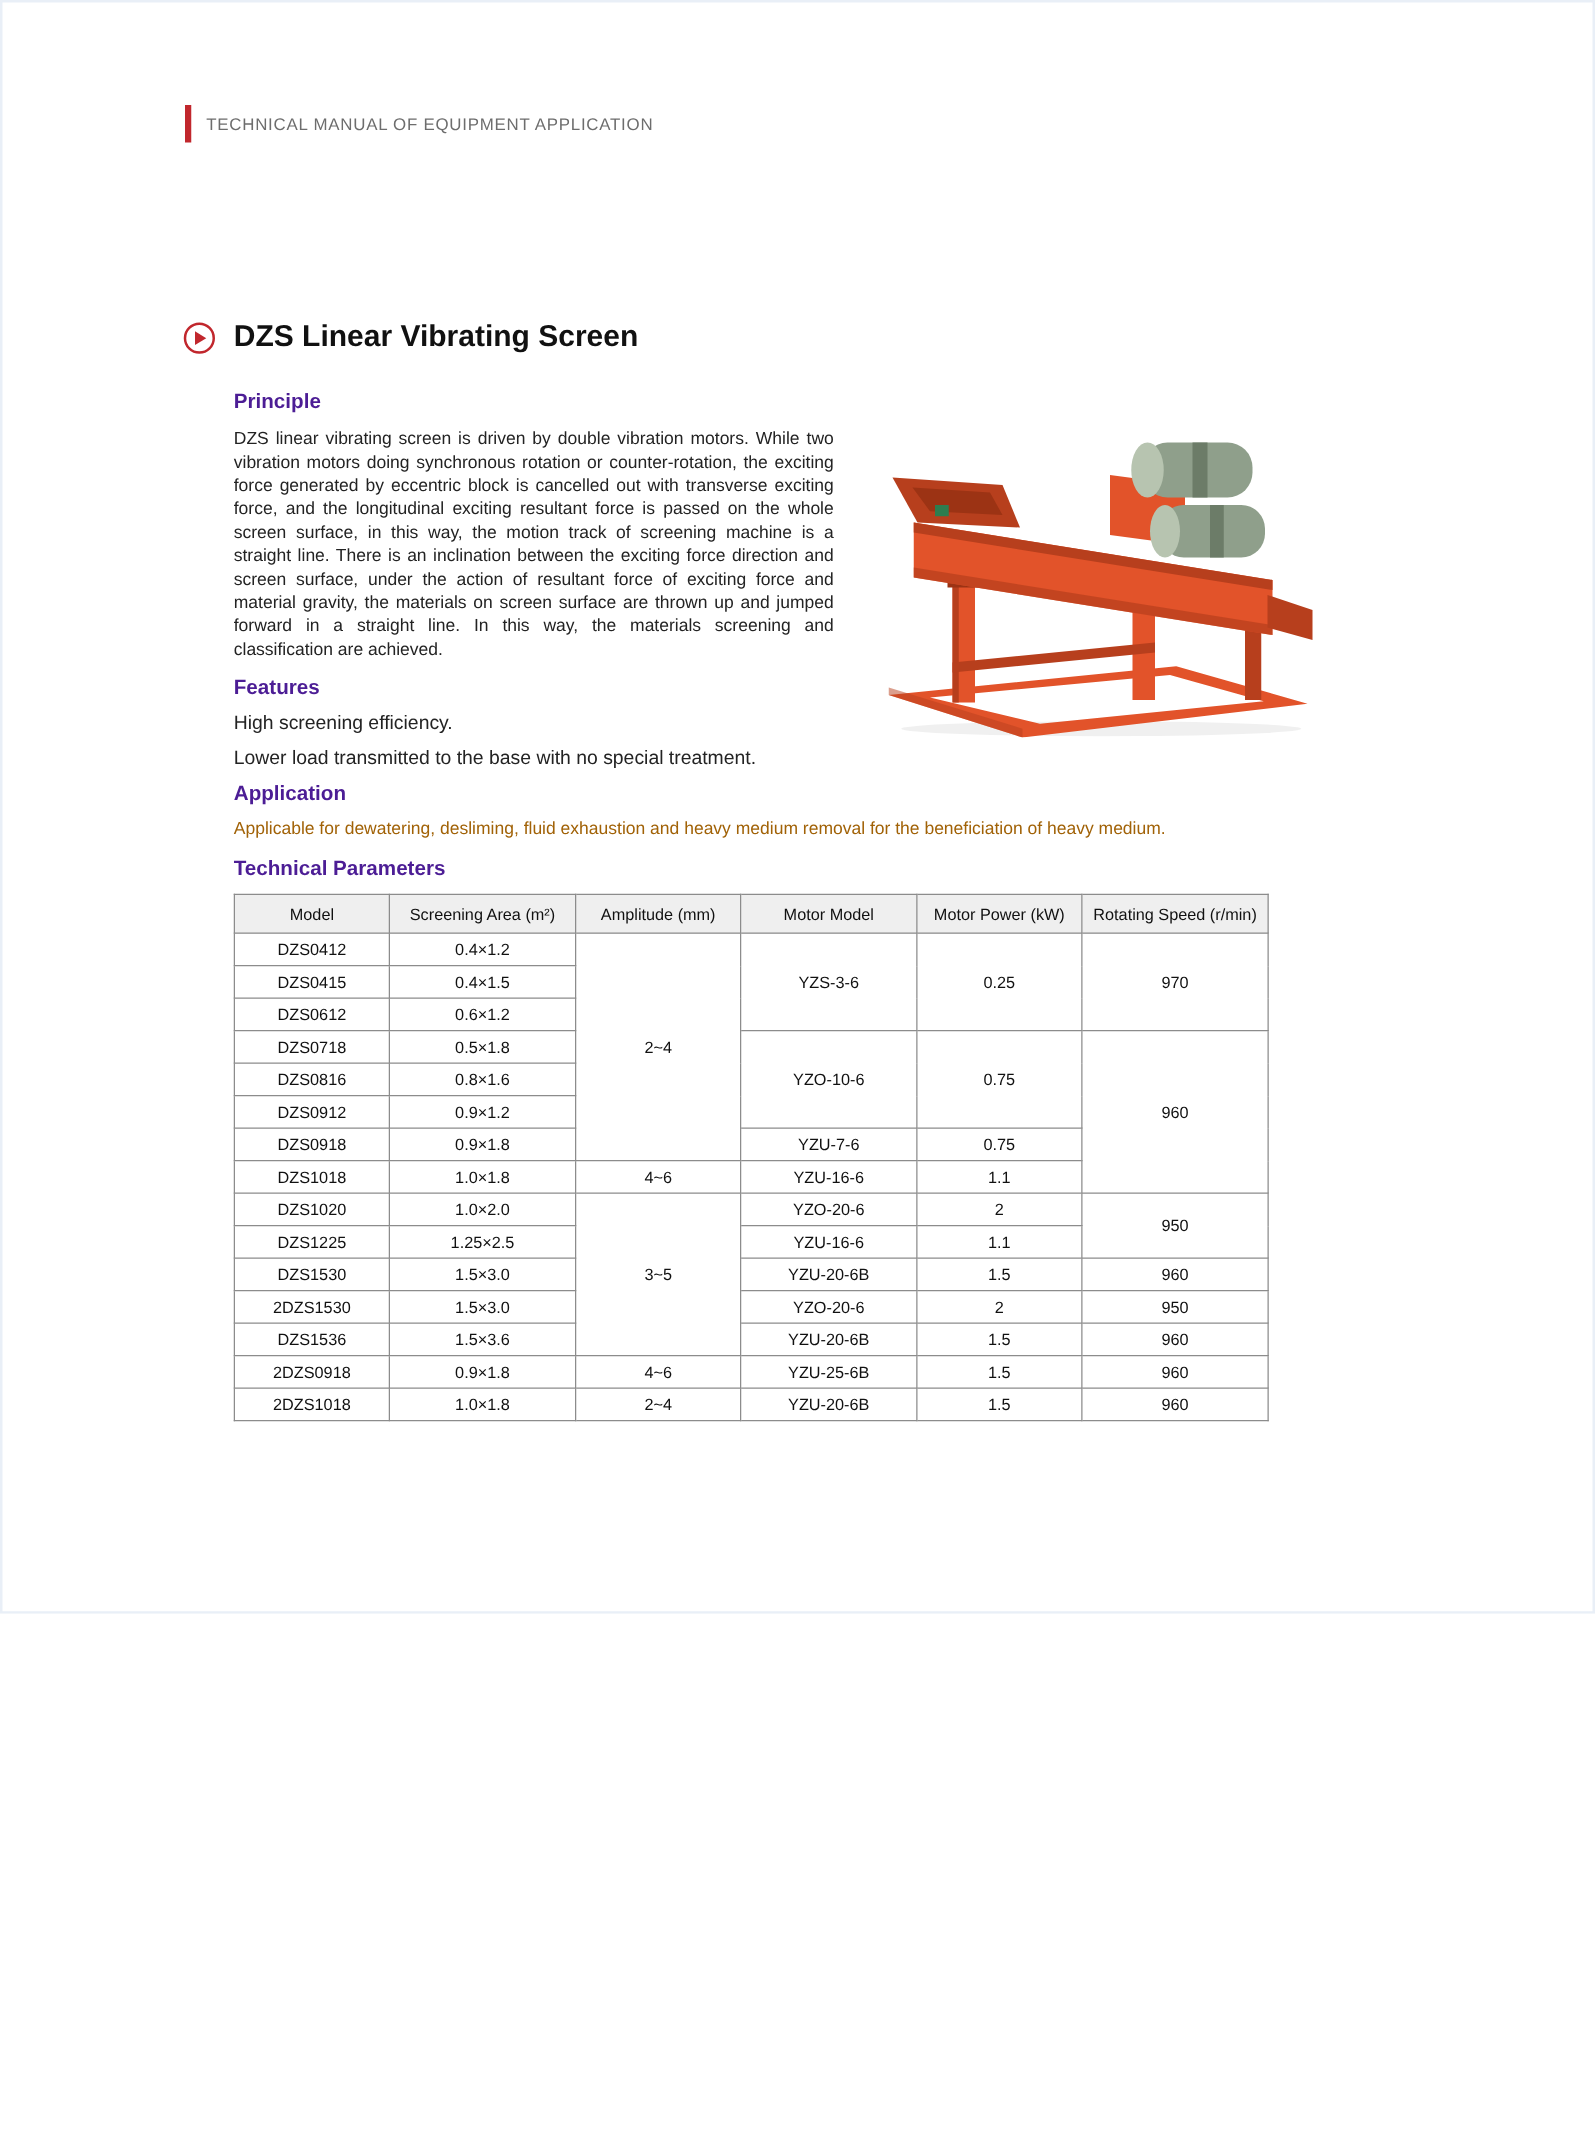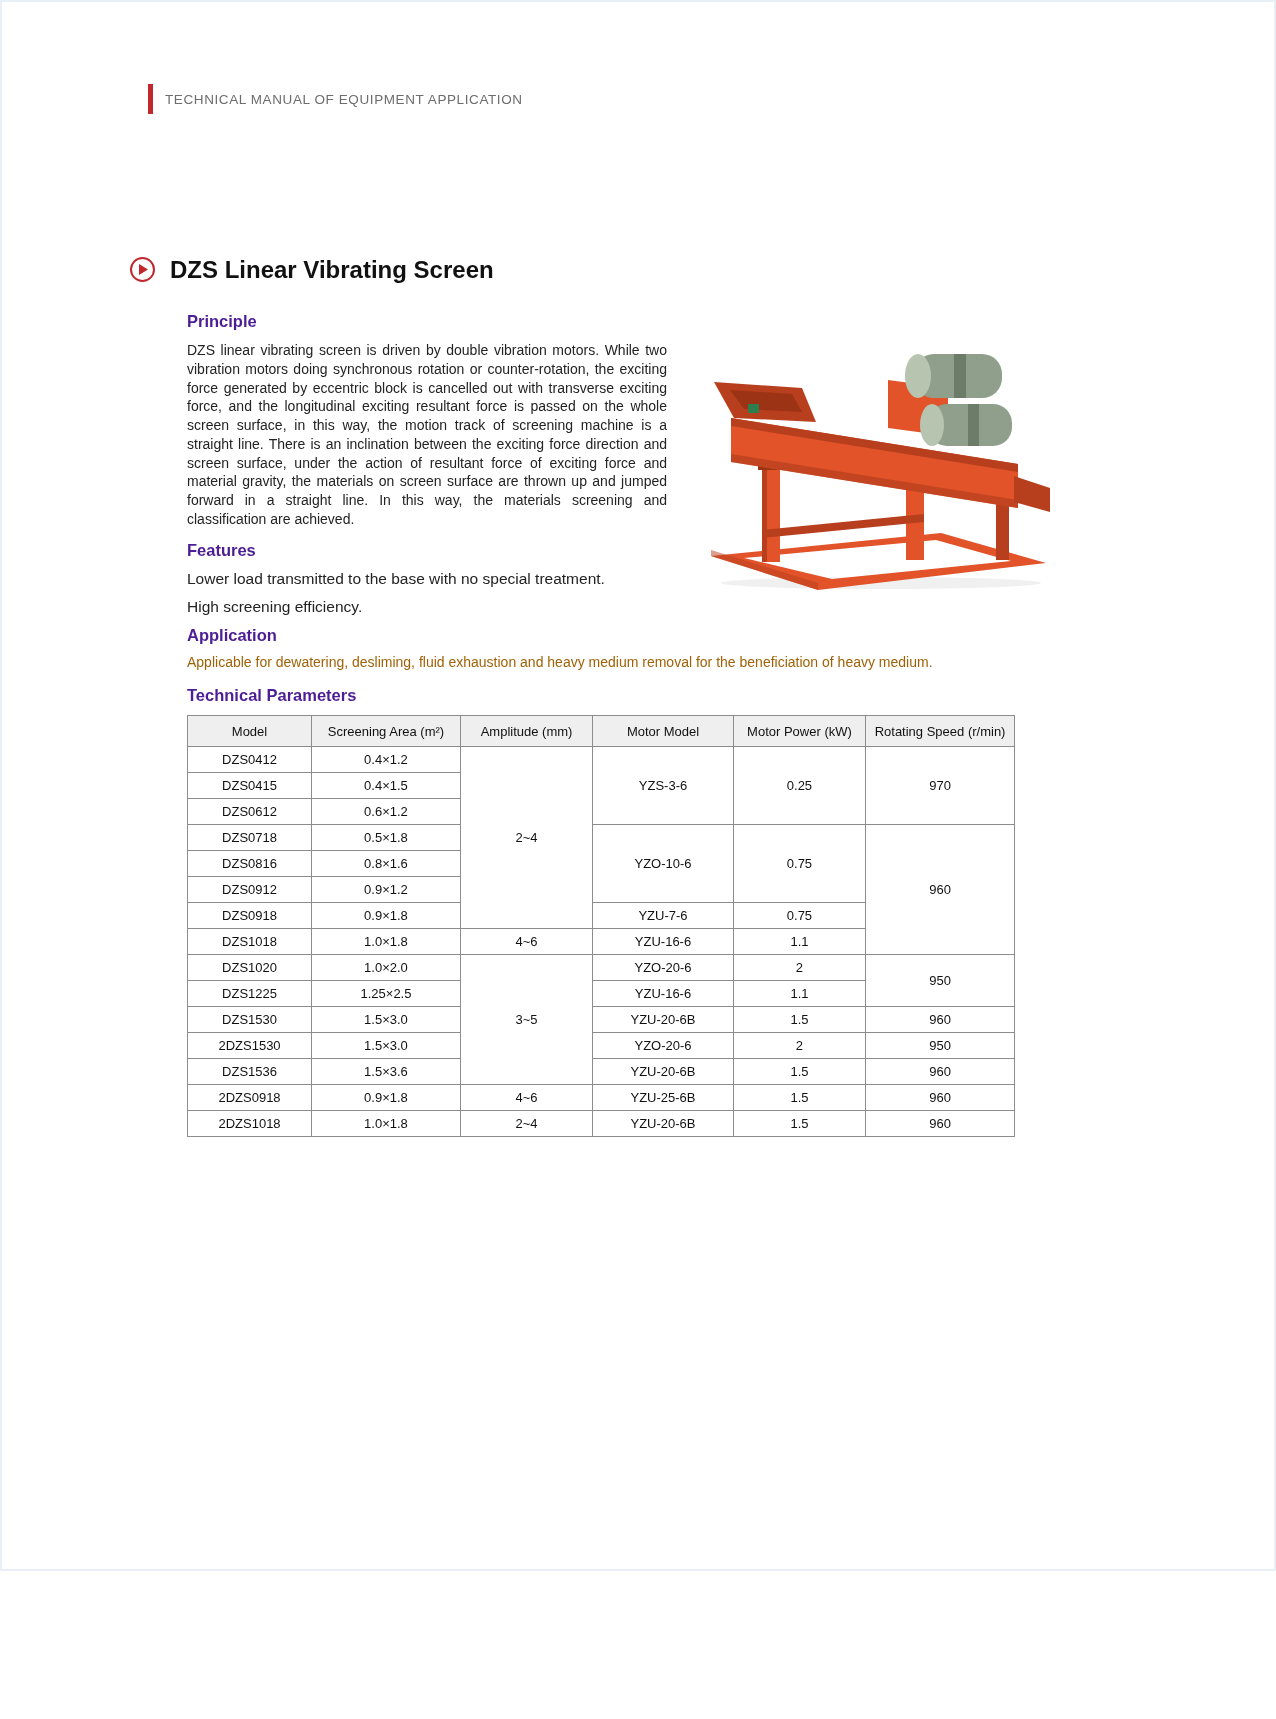--- a/index.html
+++ b/index.html
@@ -1,20 +1,20 @@
 <!DOCTYPE html>
 <html style="--accent: #c1272d; --header-text: #6d6d6d; --body-text: #1a1a1a; --table-border: #8c8c8c; --table-header-bg: #efefef; --machine-orange: #e2532a; --machine-orange-dark: #b73f1d; --motor-green: #8f9f8b; --motor-green-light: #b7c4b0; --motor-green-dark: #6c7c68;"><head>
 <meta charset="utf-8">
 <style>
   * { box-sizing: border-box; margin: 0; padding: 0; }
   html, body { background: #ffffff; }
   .page {
     position: relative;
     width: 1276px;
-    height: 1571px;
+    height: 1291px;
     background: #ffffff;
     font-family: "Liberation Sans", sans-serif;
     color: var(--body-text, #1a1a1a);
     box-shadow: inset 0 0 0 2px #e9eff7;
     overflow: hidden;
   }
 
   
   .doc-header {
     position: absolute;
@@ -28,22 +28,22 @@
   }
   .doc-header .txt {
     font-size: 13.5px;
     letter-spacing: 0.6px;
     color: var(--header-text, #6d6d6d);
   }
 
   
   .chapter-title {
     position: absolute;
-    top: 256px; left: 129px;
-    display: flex; 
+    top: 256px; left: 146px;
+    display: flex; align-items: center;
   }
   .chapter-title svg { display: block; }
   .chapter-title .txt {
     margin-left: 14px;
     font-size: 24px;
     font-weight: bold;
     color: #111;
   }
 
   
@@ -184,22 +184,22 @@
 
   <div class="content">
 
     <div class="principle-block">
       <h3 class="sec">Principle</h3>
       <p class="principle-body">DZS linear vibrating screen is driven by double vibration motors. While two vibration motors doing synchronous rotation or counter-rotation, the exciting force generated by eccentric block is cancelled out with transverse exciting force, and the longitudinal exciting resultant force is passed on the whole screen surface, in this way, the motion track of screening machine is a straight line. There is an inclination between the exciting force direction and screen surface, under the action of resultant force of exciting force and material gravity, the materials on screen surface are thrown up and jumped forward in a straight line. In this way, the materials screening and classification are achieved.</p>
     </div>
 
     <div class="features-block">
       <h3 class="sec">Features</h3>
+      <p class="feature-item">High screening efficiency.</p>
       <p class="feature-item">Lower load transmitted to the base with no special treatment.</p>
-      <p class="feature-item">High screening efficiency.</p>
     </div>
 
     <div class="application-block">
       <h3 class="sec">Application</h3>
       <p class="application-body">Applicable for dewatering, desliming, fluid exhaustion and heavy medium removal for the beneficiation of heavy medium.</p>
     </div>
 
     <div class="tech-block">
       <h3 class="sec">Technical Parameters</h3>
 

